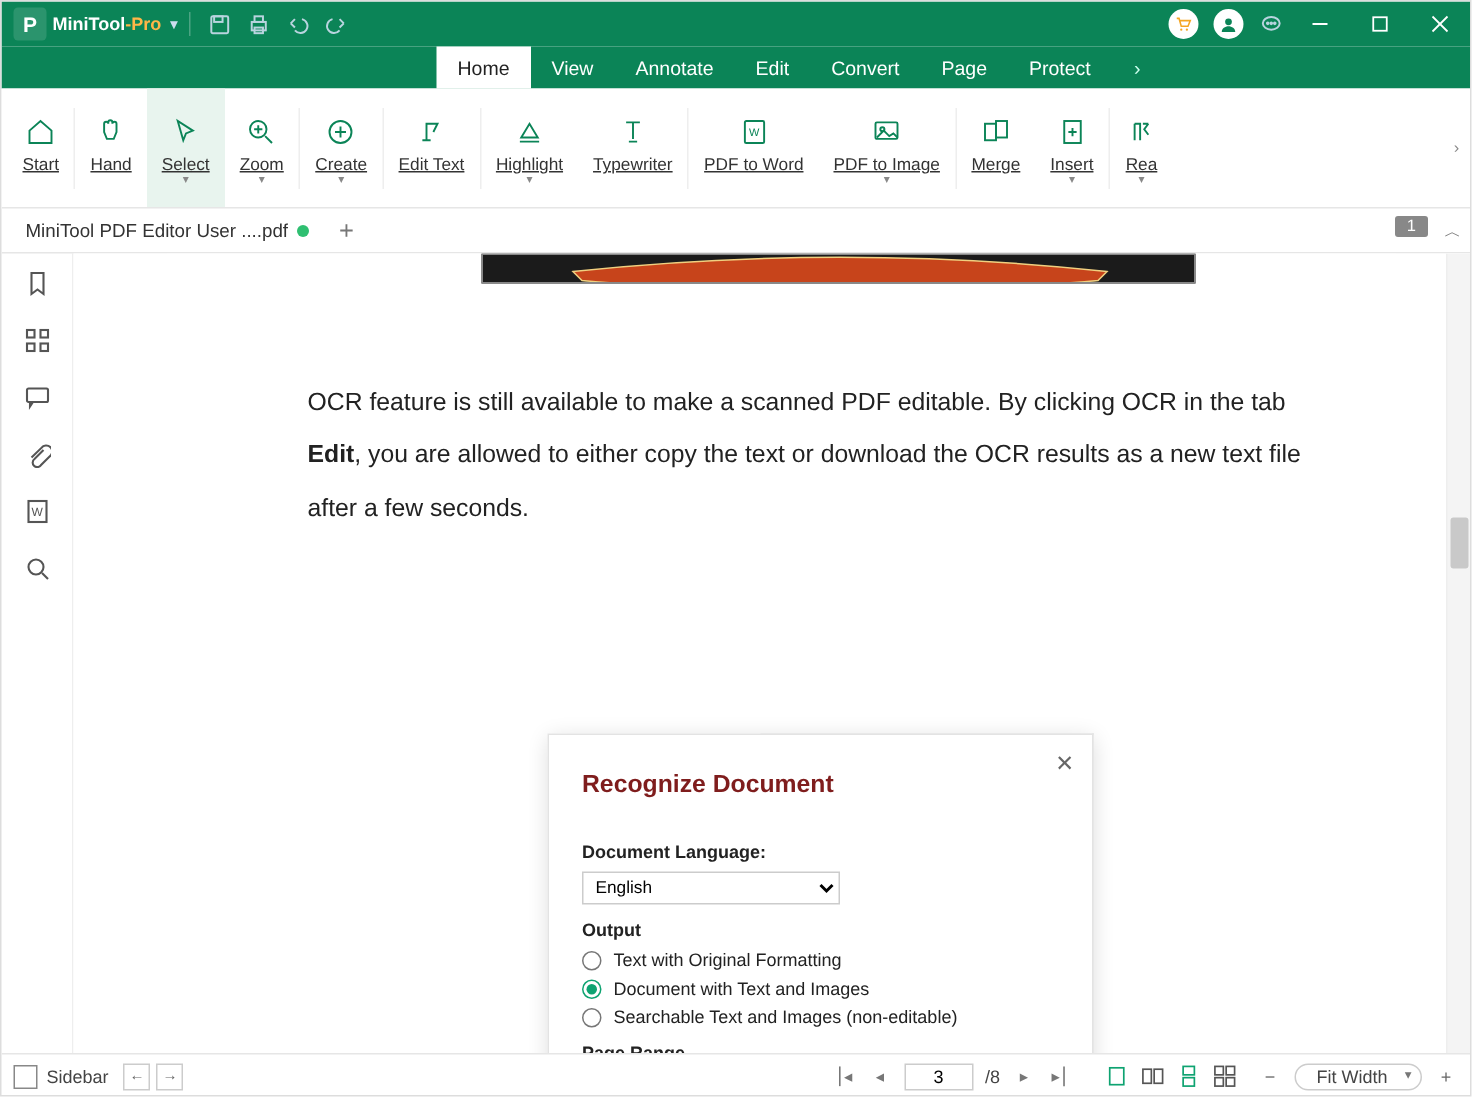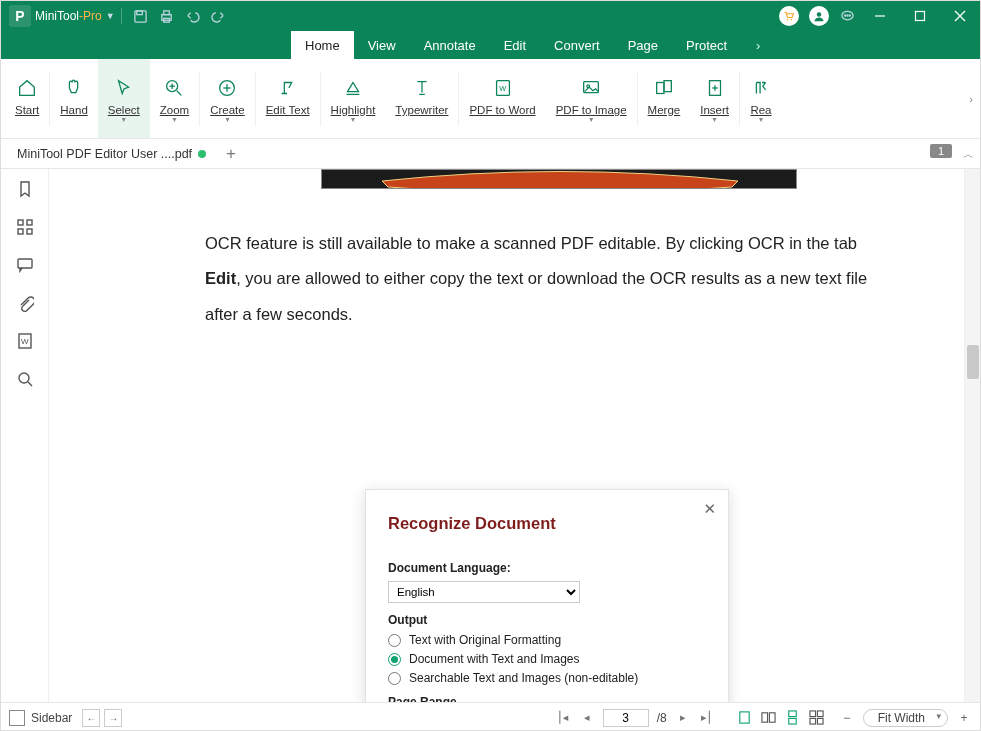--- a/index.html
+++ b/index.html
@@ -1,19 +1,19 @@
 <!DOCTYPE html>
 <html><head>
 <meta charset="utf-8">
 <style>
 * { box-sizing: border-box; margin: 0; padding: 0; font-family: "Segoe UI", Arial, sans-serif; }
 body { width: 981px; height: 731px; background: #fff; overflow: hidden; position: relative; border: 1px solid #ddd;}
 .titlebar { height: 30px; background: #0b8457; display: flex; align-items: center; color: #fff; font-size: 12px; }
 .titlebar .logo { width: 22px; height: 22px; margin: 0 4px 0 8px; background: #fff2; border-radius: 3px; display:flex; align-items:center; justify-content:center; font-weight:bold; font-size:14px;}
-.titlebar .app-name { font-weight: 400; }
+.titlebar .app-name { font-weight: 700; }
 .titlebar .app-name .pro { color: #ffb648; }
 .titlebar .divider { width:1px; height: 16px; background: #fff4; margin: 0 6px; }
 .titlebar .qicon { width: 26px; height: 30px; display:flex; align-items:center; justify-content:center; opacity:.9; cursor:pointer;}
 .titlebar .qicon svg { width:15px; height:15px; fill:none; stroke:#cde; stroke-width:1.4;}
 .titlebar .spacer { flex:1; }
 .titlebar .circ { width:20px; height:20px; border-radius:50%; background:#fff; display:flex; align-items:center; justify-content:center; margin:0 5px;}
 .titlebar .circ svg { width:12px;height:12px; fill:#0b8457;}
 .titlebar .winbtn { width:40px; height:30px; display:flex; align-items:center; justify-content:center; cursor:pointer;}
 .titlebar .winbtn svg { width:12px;height:12px; stroke:#fff; fill:none; stroke-width:1.2;}
 .menubar { height: 28px; background: #0b8457; display:flex; align-items:stretch; color:#fff; font-size:13px; padding-left: 290px;}
@@ -35,30 +35,30 @@
 .tabbar .plus { margin-left:12px; color:#777; font-size:17px; cursor:pointer;}
 .tabbar .pgbadge { position:absolute; right:28px; top:5px; background:#888; color:#fff; font-size:11px; padding:1px 8px; border-radius:2px;}
 .tabbar .coll { position:absolute; right:6px; top:8px; color:#777; font-size:11px;}
 .main { display:flex; height: calc(731px - 30px - 28px - 80px - 30px - 30px); }
 .sidebar { width:48px; border-right:1px solid #eee; display:flex; flex-direction:column; align-items:center; padding-top:10px; gap:18px;}
 .sidebar .sic { width:20px;height:20px; display:flex; align-items:center; justify-content:center; cursor:pointer;}
 .sidebar .sic svg { width:18px;height:18px; stroke:#555; fill:none; stroke-width:1.4;}
 .viewport { flex:1; position:relative; background:#fff; overflow:hidden;}
 .page { position:absolute; left:62px; top:0; width:820px; background:#fff;}
 .banner { margin: 0 auto; width:476px; height:20px; background:#1b1b1b; border:1px solid #888;}
-.bodytext { margin-top: 37px; margin-left:94px; width:690px; font-size:16.5px; color:#222; line-height:2.15;}
+.bodytext { margin-top: 62px; margin-left:94px; width:690px; font-size:16.5px; color:#222; line-height:2.15;}
 .bodytext b { font-weight:700;}
 .dialog-shadow { position:absolute; left:316px; top:320px; width:364px; height:382px; background:#fff; border:1px solid #e3e3e3; box-shadow:0 3px 14px rgba(0,0,0,.14); overflow:hidden;}
 .behind { position:absolute; left:458px; top:320px; width:222px; height:382px; background:#fff; border-top:1px solid #ccc; border-right:1px solid #ccc;}
 .behind .bl { position:absolute; right:8px; font-size:13.5px; color:#222;}
 .dialog-shadow .close { position:absolute; top:10px; right:12px; color:#666; font-size:15px; cursor:pointer;}
 .dlg-title { color:#7f1d1d; font-weight:700; font-size:16.5px; padding: 24px 0 0 22px;}
 .dlg-body { padding: 18px 22px 0 22px; font-size:12px; color:#222;}
 .dlg-body .lab { font-weight:700; font-size:12px; margin-top:10px; margin-bottom:6px;}
-.dlg-body select { width:192px; height:22px; border:1px solid #ccc; font-size:11.5px; padding-left:4px; background:#fff;}
+.dlg-body select { width:172px; height:22px; border:1px solid #ccc; font-size:11.5px; padding-left:4px; background:#fff;}
 .dlg-body .opt { display:flex; align-items:center; gap:8px; font-size:12px; margin:5px 0;}
 .dlg-body .opt .r { width:13px;height:13px; border:1px solid #777; border-radius:50%; display:flex; align-items:center; justify-content:center; flex-shrink:0;}
 .dlg-body .opt .r.on::after { content:""; width:7px;height:7px; background:#0ea371; border-radius:50%;}
 .dlg-body .opt .r.on { border-color:#0ea371;}
 .vscroll { position:absolute; right:0; top:0; width:16px; height:100%; background:#f4f4f4; border-left:1px solid #eee;}
 .vscroll .thumb { position:absolute; left:2px; width:12px; background:#c9c9c9; border-radius:2px;}
 .statusbar { height:30px; border-top:1px solid #e6e6e6; display:flex; align-items:center; font-size:12px; color:#444; padding: 0 8px;}
 .statusbar .sb-ic { width:16px;height:16px; border:1px solid #888; margin-right:6px;}
 .statusbar .navg { margin-left:10px; display:flex; align-items:center; gap:4px;}
 .statusbar .navg .btn { width:18px;height:18px; border:1px solid #ccc; display:flex; align-items:center; justify-content:center; font-size:10px; color:#666; cursor:pointer;}

